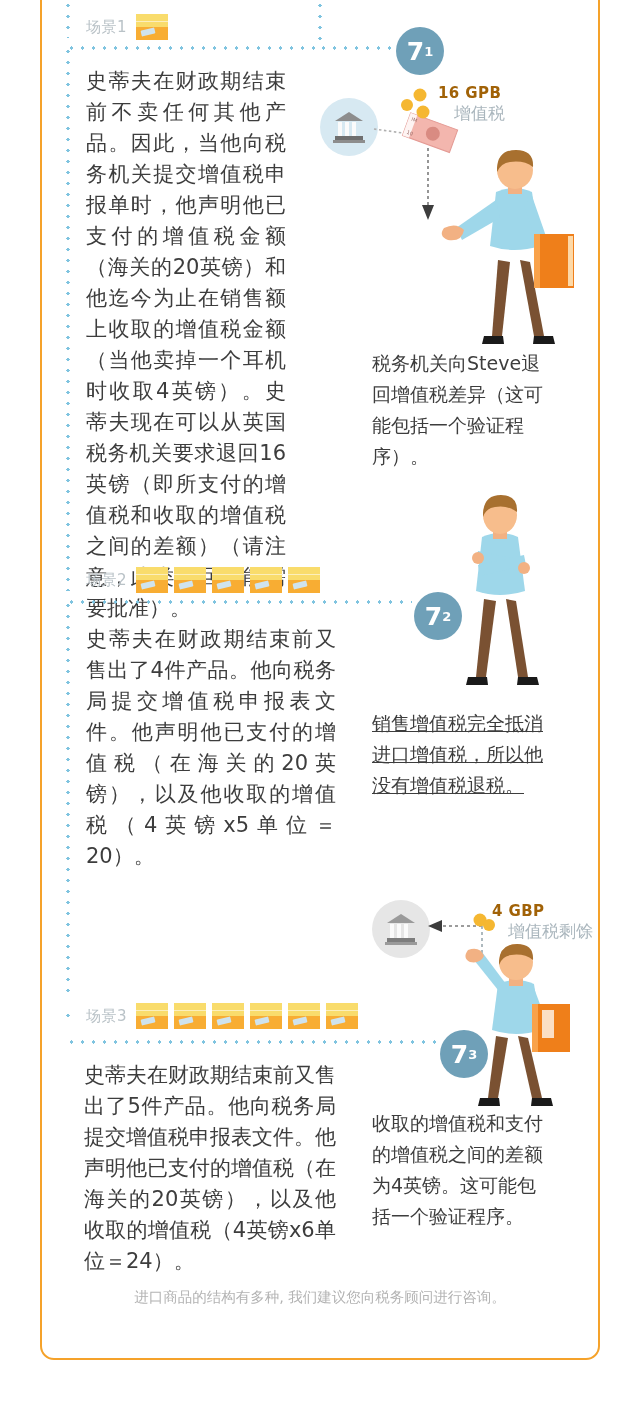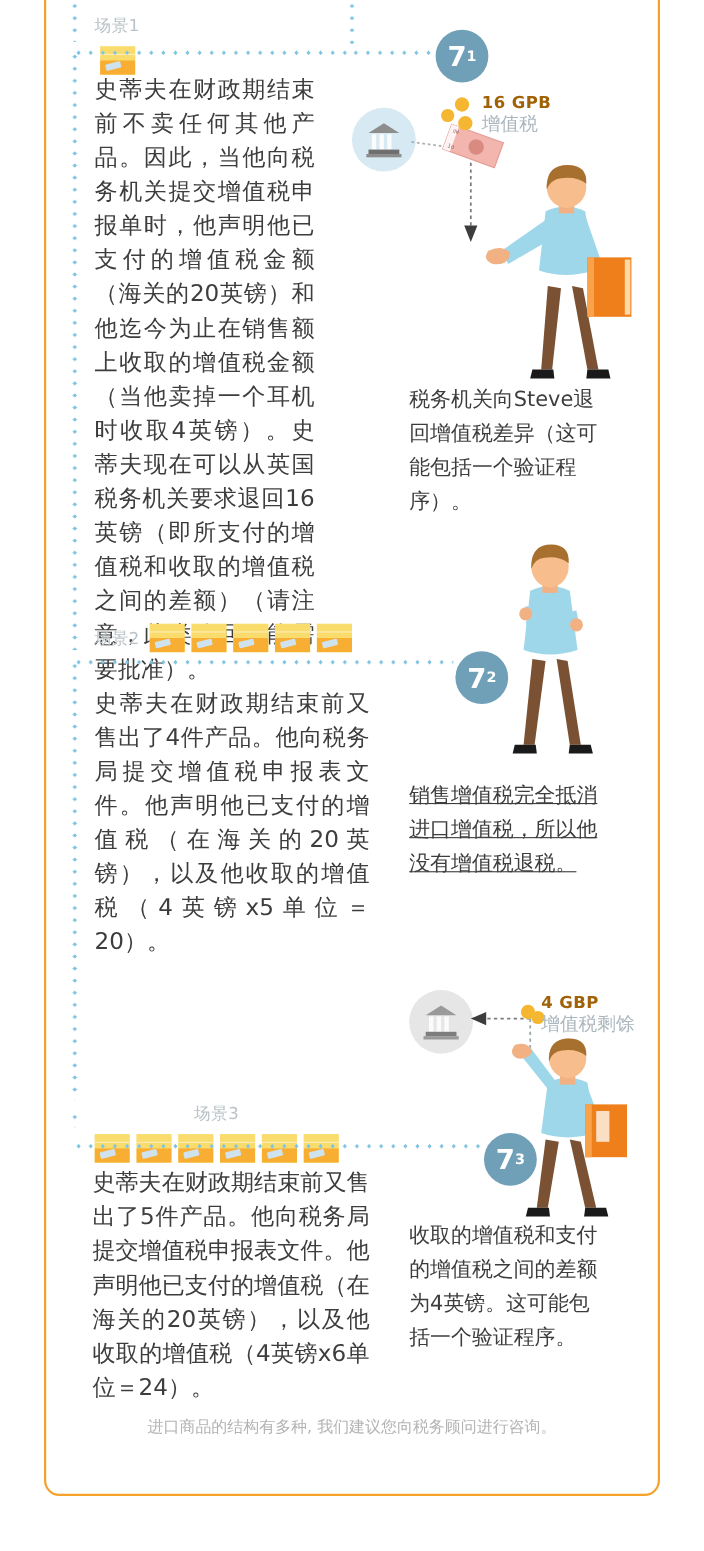--- a/index.html
+++ b/index.html
@@ -137,20 +137,21 @@
     color: #a16207;
     letter-spacing: .4px;
     display: block;
   }
   .amount .sub {
     font-size: 17px;
     color: #aab6bd;
     display: block;
     margin-top: 2px;
     white-space: nowrap;
+    margin-left: 16px;
   }
 
   
   .bank {
     position: absolute;
     width: 58px; height: 58px;
     border-radius: 50%;
     background: #d7e9f2;
   }
   .bank.grey { background: #e6e6e6; }
@@ -172,21 +173,21 @@
 <div id="frame"></div>
 
 <div class="v-rail" style="top:0px;height:38px;"></div>
 <div class="v-rail" style="top:46px;height:545px;"></div>
 <div class="v-rail" style="top:600px;height:400px;"></div>
 <div class="v-rail" style="top:1010px;height:15px;"></div>
 <div class="v-rail" style="left:318px;top:0px;height:40px;"></div>
 
 <section>
 
-  <div class="scn-head" style="left:86px;top:14px;flex-direction:column;">
+  <div class="scn-head" style="left:86px;top:14px;">
     <span class="scn-label">场景1</span>
     <span class="boxes">
       <span class="box">
           <span class="seam"></span>
         </span>
     </span>
   </div>
 
   <div class="h-rail" style="left:66px;top:46px;width:256px;"></div>
   <div class="h-rail" style="left:318px;top:46px;width:80px;"></div>
@@ -366,21 +367,21 @@
 
     <rect x="84" y="54" width="38" height="48" fill="#ef7f1a"></rect>
     <rect x="84" y="54" width="6" height="48" fill="#f9a24a"></rect>
     <rect x="94" y="60" width="12" height="28" fill="#ffffff" opacity=".75"></rect>
 
     <rect x="61" y="22" width="14" height="14" fill="#f2b183"></rect>
     <ellipse cx="68" cy="12" rx="17" ry="18" fill="#f7bd8c"></ellipse>
     <path d="M51 11 Q52 -6 69 -6 Q86 -6 85 10 Q76 3 63 5 Q54 6 51 15 Z" fill="#a8702f"></path>
   </svg>
 
-  <div class="scn-head" style="left:86px;top:1003px;flex-direction:column;">
+  <div class="scn-head" style="left:86px;top:1003px;">
     <span class="scn-label">场景3</span>
     <span class="boxes">
       <span class="box">
           <span class="seam"></span>
         </span>
       <span class="box">
           <span class="seam"></span>
         </span>
       <span class="box">
           <span class="seam"></span>

